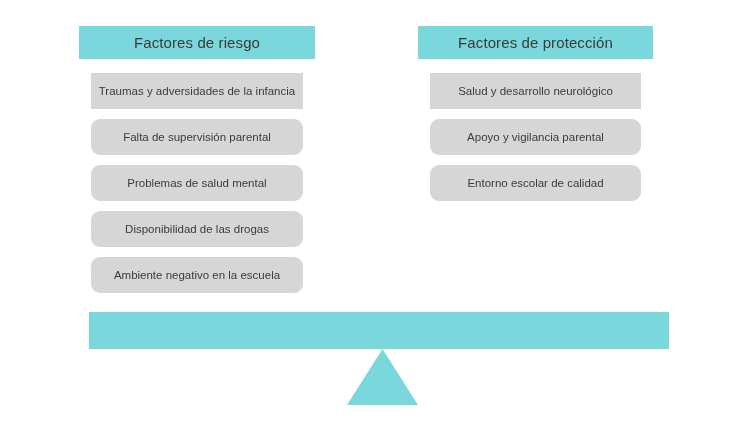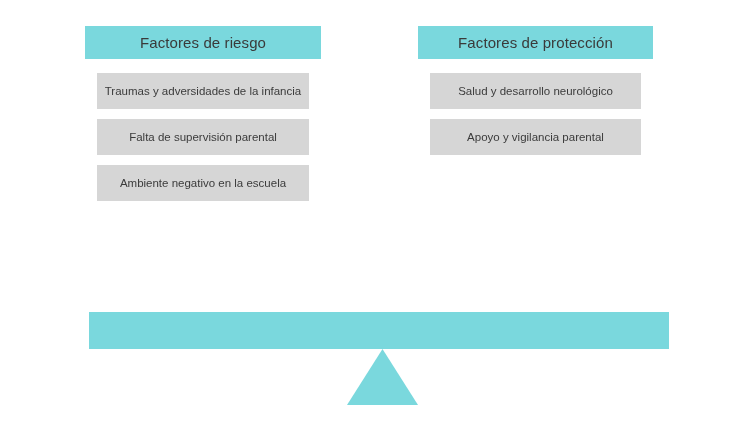--- a/index.html
+++ b/index.html
@@ -14,21 +14,21 @@
     position: relative;
     width: 754px;
     height: 424px;
     background: #ffffff;
     overflow: hidden;
   }
   .column {
     position: absolute;
     top: 26px;
   }
-  #column-risk  { left: 85px;  width: 236px; }
+  #column-risk  { left: 79px;  width: 236px; }
   #column-prot  { left: 418px; width: 235px; }
 
   .column-header {
     box-sizing: border-box;
     width: 100%;
     height: 33px;
     background: #7ad8dd;
     color: #3a3a3a;
     font-size: 15px;
     line-height: 33px;
@@ -49,21 +49,21 @@
     height: 36px;
     background: #d6d6d6;
     color: #3b3b3b;
     font-size: 11.5px;
     line-height: 36px;
     text-align: center;
     white-space: nowrap;
     overflow: hidden;
   }
   .factor-item.first { margin-top: 14px; }
-  .factor-item.rest  { margin-top: 10px; }
+  .factor-item.rest  { margin-top: 10px; border-radius: 9px; }
 
   #balance-beam {
     position: absolute;
     left: 89px;
     top: 312px;
     width: 580px;
     height: 37px;
     background: #7ad8dd;
   }
 
@@ -79,29 +79,32 @@
 </head>
 <body>
 
 <div id="canvas">
 
   <div class="column" id="column-risk">
     <div class="column-header">Factores de riesgo</div>
     <ul class="factor-list">
       <li class="factor-item first">Traumas y adversidades de la infancia</li>
       <li class="factor-item rest">Falta de supervisión parental</li>
+      <li class="factor-item rest">Problemas de salud mental</li>
+      <li class="factor-item rest">Disponibilidad de las drogas</li>
       <li class="factor-item rest">Ambiente negativo en la escuela</li>
     </ul>
   </div>
 
   <div class="column" id="column-prot">
     <div class="column-header">Factores de protección</div>
     <ul class="factor-list">
       <li class="factor-item first">Salud y desarrollo neurológico</li>
       <li class="factor-item rest">Apoyo y vigilancia parental</li>
+      <li class="factor-item rest">Entorno escolar de calidad</li>
     </ul>
   </div>
 
   <div id="balance-beam"></div>
 
   <div id="balance-fulcrum">
     <svg width="71" height="56" viewBox="0 0 71 56" aria-hidden="true">
       <polygon points="35.5,0 71,56 0,56" fill="#7ad8dd"></polygon>
     </svg>
   </div>

